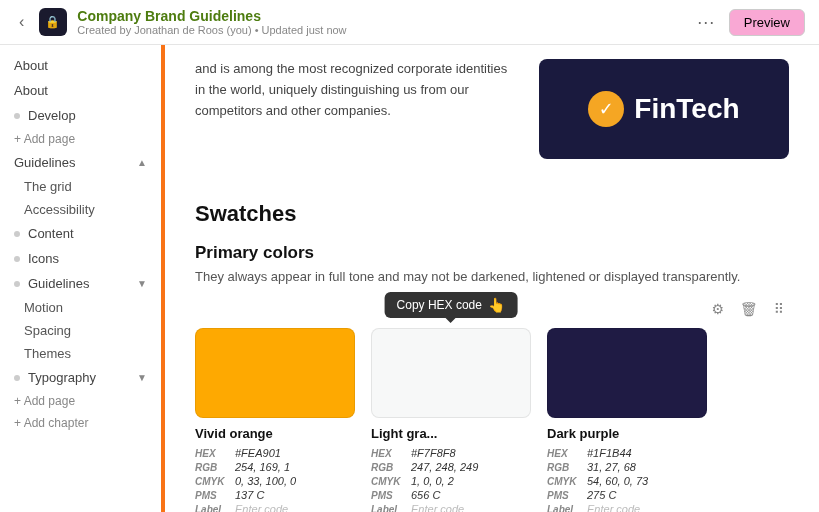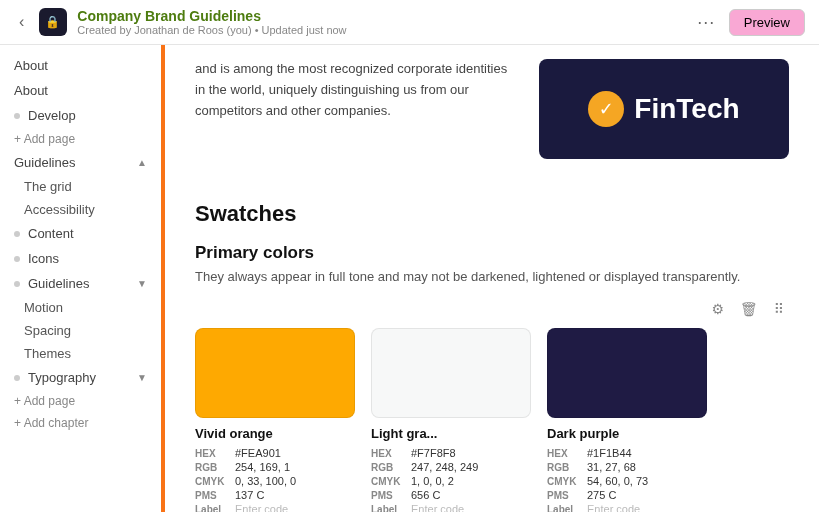--- a/index.html
+++ b/index.html
@@ -44,21 +44,21 @@
     .primary-colors-title { font-size: 17px; font-weight: 600; color: #111; margin-bottom: 6px; }
     .primary-colors-desc { font-size: 13px; color: #555; margin-bottom: 14px; }
 
     .swatches-toolbar { display: flex; align-items: center; justify-content: flex-end; gap: 6px; margin-bottom: 8px; }
     .toolbar-icon-btn { background: none; border: none; cursor: pointer; color: #888; font-size: 14px; padding: 3px 5px; border-radius: 4px; }
 
     .swatches-grid { display: flex; gap: 16px; flex-wrap: wrap; }
     .swatch-card { width: 160px; }
     .swatch-color-box { width: 160px; height: 90px; border-radius: 8px; margin-bottom: 8px; border: 1px solid rgba(0,0,0,0.08); }
     .swatch-name { font-weight: 600; font-size: 13px; color: #111; margin-bottom: 6px; }
-    .swatch-row { display: flex; gap: 4px; font-size: 11px; color: #555; margin-bottom: 2px; align-items: baseline; }
+    .swatch-row { display: flex; gap: 4px; font-size: 11px; color: #555; margin-bottom: 2px; align-items: baseline; font-style: italic; }
     .swatch-label { width: 36px; font-weight: 600; color: #888; font-size: 10px; flex-shrink: 0; }
     .swatch-value { color: #333; font-size: 11px; }
     .swatch-value.placeholder { color: #bbb; }
 
     .tooltip-container { position: relative; }
     .tooltip-box {
       position: absolute; top: -36px; left: 50%; transform: translateX(-50%);
       background: #333; color: #fff; border-radius: 6px; padding: 5px 12px; font-size: 12px; white-space: nowrap;
       z-index: 10; display: flex; align-items: center; gap: 6px;
     }
@@ -198,20 +198,24 @@
             </div>
             <div class="swatch-row">
               <span class="swatch-label">Label</span>
               <span class="swatch-value placeholder">Enter code</span>
             </div>
           </div>
 
           <div class="swatch-card tooltip-container">
             <div style="position:relative;">
               <div class="swatch-color-box" style="background:#F7F8F8;"></div>
+              <div class="tooltip-box">
+                <span>Copy HEX code</span>
+                <span class="cursor-hand">👆</span>
+              </div>
             </div>
             <div class="swatch-name">Light gra...</div>
             <div class="swatch-row">
               <span class="swatch-label">HEX</span>
               <span class="swatch-value">#F7F8F8</span>
             </div>
             <div class="swatch-row">
               <span class="swatch-label">RGB</span>
               <span class="swatch-value">247, 248, 249</span>
             </div>

